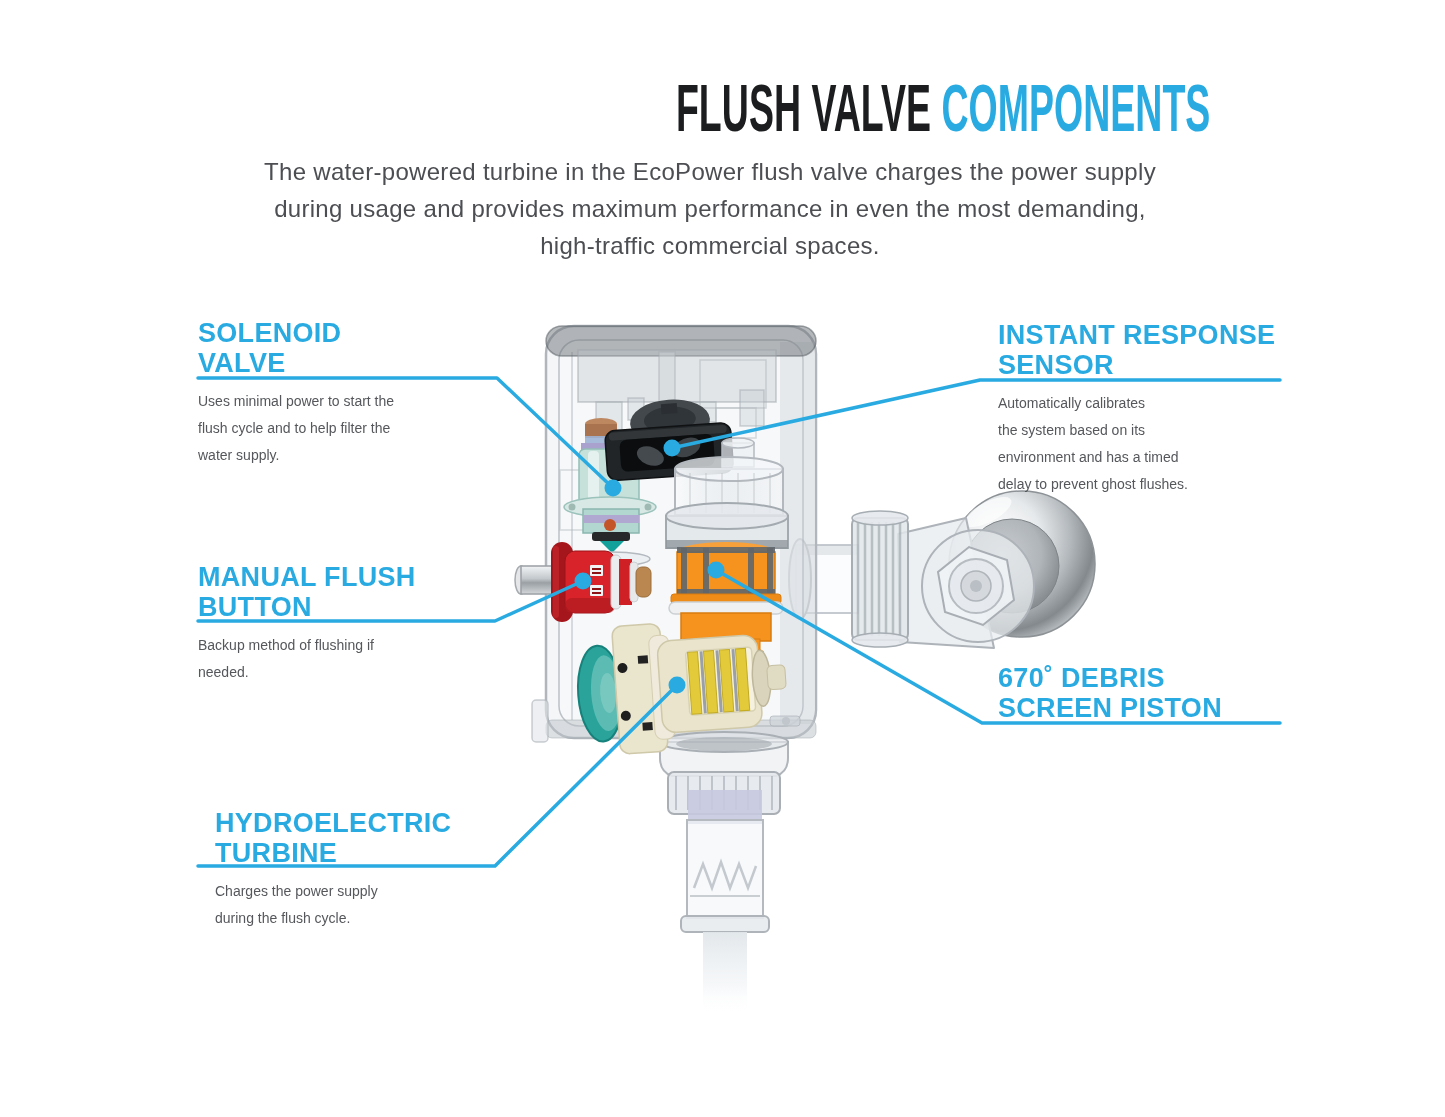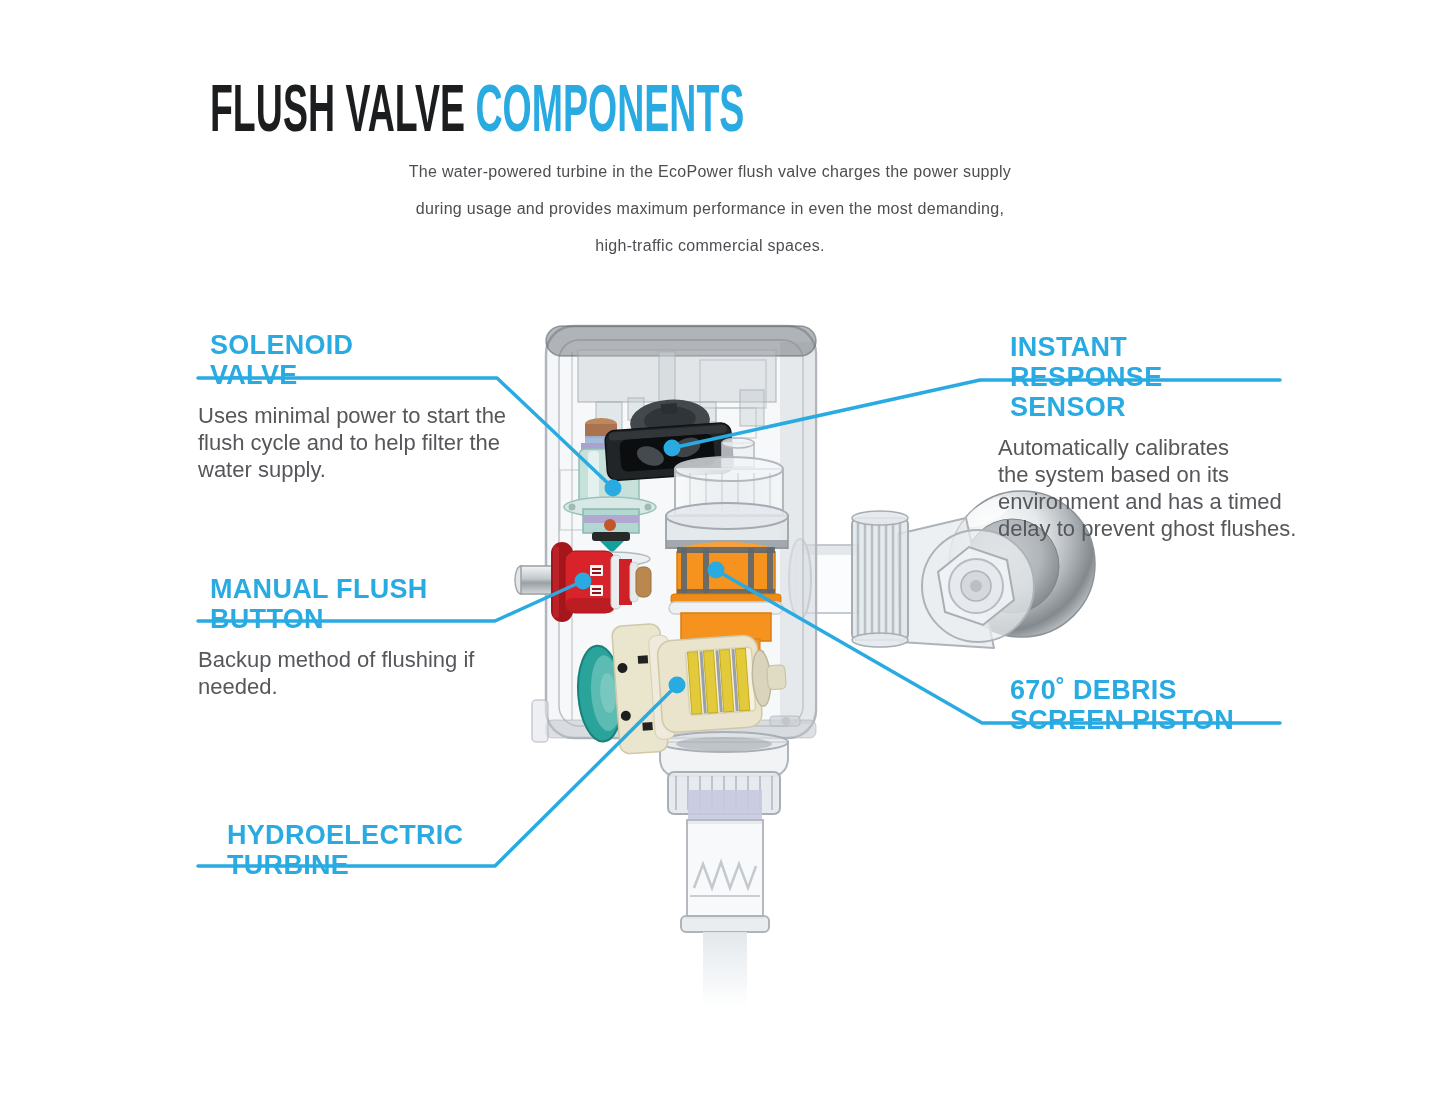--- a/index.html
+++ b/index.html
@@ -2,32 +2,32 @@
 <html><head>
 <meta charset="utf-8">
 <style>
   html,body{margin:0;padding:0;background:#ffffff;}
   body{width:1445px;height:1117px;position:relative;overflow:hidden;
        font-family:"Liberation Sans","DejaVu Sans",sans-serif;}
   .stage{position:absolute;left:0;top:0;width:1445px;height:1117px;}
   svg.illus{position:absolute;left:0;top:0;width:1445px;height:1117px;z-index:1;}
   .textlayer{position:absolute;left:0;top:0;width:1445px;height:1117px;z-index:2;pointer-events:none;}
 
-  .title-row{position:absolute;top:74px;left:0;width:1420px;display:flex;justify-content:flex-start;}
+  .title-row{position:absolute;top:74px;left:0;width:1420px;display:flex;justify-content:flex-end;}
   .title-inner{font-size:67px;font-weight:700;line-height:1;white-space:nowrap;
                transform:scaleX(.56);transform-origin:center top;color:#1b1d1f;letter-spacing:0;}
   .t-accent{color:#29abe2;margin-left:.28em;}
 
   .subtitle{position:absolute;top:153px;left:0;width:1420px;margin:0;text-align:center;
-            font-size:16px;line-height:37px;color:#4c4e52;white-space:pre-line;letter-spacing:.3px;}
+            font-size:24px;line-height:37px;color:#4c4e52;white-space:pre-line;letter-spacing:.3px;}
 
   .callout{position:absolute;}
-  .co-title{margin:12px;font-size:27px;font-weight:700;line-height:30px;color:#29abe2;
+  .co-title{margin:0;font-size:27px;font-weight:700;line-height:30px;color:#29abe2;
             letter-spacing:.3px;white-space:pre-line;}
-  .co-desc{margin:10px 0 0 0;font-size:22px;line-height:27px;color:#55575b;white-space:pre-line;}
+  .co-desc{margin:10px 0 0 0;font-size:14px;line-height:27px;color:#55575b;white-space:pre-line;}
 </style>
 </head>
 <body>
 
 <div class="stage">
 
 <svg class="illus" viewBox="0 0 1445 1117" aria-hidden="true">
   <defs>
     <radialGradient id="chromeDome" cx="35%" cy="32%" r="80%">
       <stop offset="0%" stop-color="#ffffff"></stop>
@@ -296,16 +296,18 @@
   </div>
 
   <div class="callout" style="left:998px;top:663px;width:300px">
     <h3 class="co-title">670˚ DEBRIS
 SCREEN PISTON</h3>
   </div>
 
   <div class="callout" style="left:215px;top:808px;width:310px">
     <h3 class="co-title">HYDROELECTRIC
 TURBINE</h3>
+    <p class="co-desc">Charges the power supply
+during the flush cycle.</p>
   </div>
 </div>
 
 </div>
 
 </body></html>

